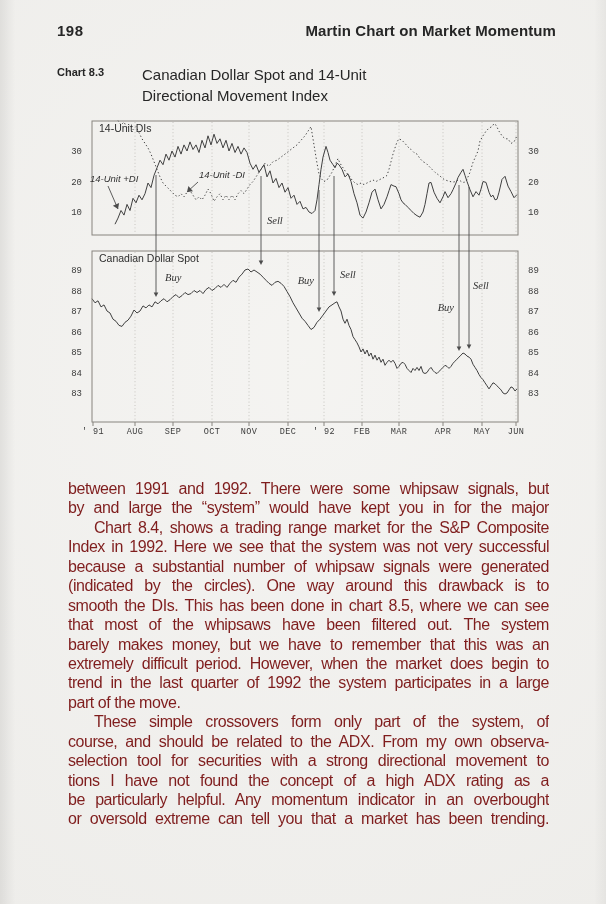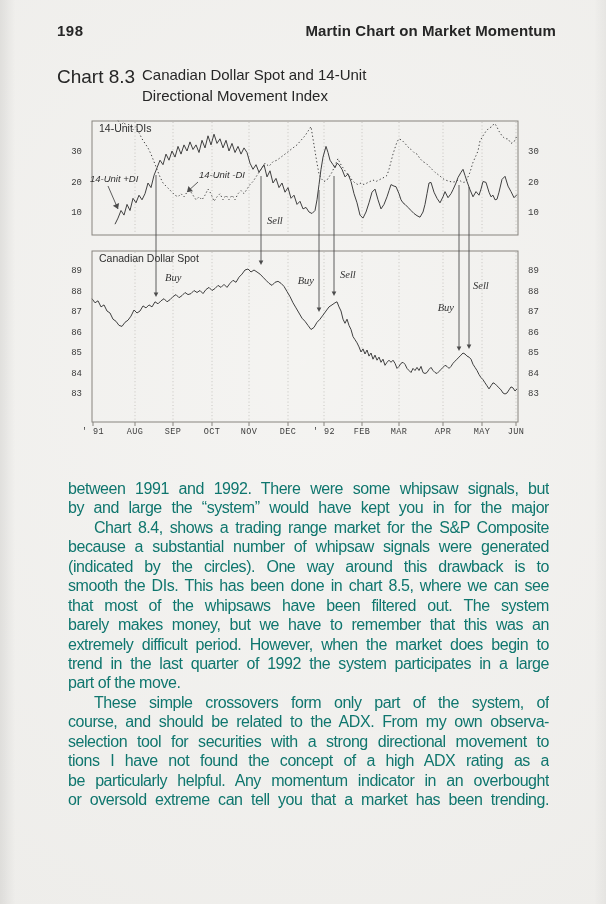--- a/index.html
+++ b/index.html
@@ -10,34 +10,34 @@
     color:#262626;
   }
   .scan-shade{position:absolute;inset:0;pointer-events:none;
     background:
       linear-gradient(90deg, rgba(0,0,0,0.07), rgba(0,0,0,0.0) 2.5%),
       linear-gradient(270deg, rgba(0,0,0,0.04), rgba(0,0,0,0.0) 2%),
       radial-gradient(120% 90% at 50% 40%, rgba(255,255,255,0.25), rgba(0,0,0,0.02));
   }
   .runhead-num{position:absolute;left:57px;top:22px;font-size:15px;font-weight:bold;letter-spacing:0.5px;}
   .runhead-title{position:absolute;right:50px;top:22px;font-size:15px;font-weight:bold;letter-spacing:0.1px;}
-  .fig-label{position:absolute;left:57px;top:66px;font-size:19px;font-weight:normal;}
+  .fig-label{position:absolute;left:57px;top:66px;font-size:11px;font-weight:bold;}
   .fig-t1{position:absolute;left:142px;top:66px;font-size:15px;}
   .fig-t2{position:absolute;left:142px;top:87px;font-size:15px;}
   #chart-svg{position:absolute;left:0;top:0;}
   .t-axis{font:9px "Liberation Mono", monospace;fill:#3c3c3c;}
   .t-month{font:8.5px "Liberation Mono", monospace;fill:#3c3c3c;letter-spacing:0.4px;}
   .t-ptitle{font:10.5px "Liberation Sans", sans-serif;fill:#2e2e2e;}
   .t-sig{font:italic 10.5px "Liberation Serif", serif;fill:#333;}
   .t-ann{font:italic 9.5px "Liberation Sans", sans-serif;fill:#333;}
   #body-text{position:absolute;left:68px;top:479px;width:481px;}
   .bline{
     font-size:16px;line-height:19.45px;height:19.45px;
     letter-spacing:-0.45px;white-space:nowrap;overflow:hidden;
-    text-align:justify;text-align-last:justify;color:#0f766e;
+    text-align:justify;text-align-last:justify;color:#7f1d1d;
   }
   .bline.lastline{text-align-last:left;}
   .bline.indent{padding-left:26px;}
 </style>
 </head>
 <body>
 
 <div class="scan-shade"></div>
 
 <div class="runhead-num">198</div>
@@ -144,20 +144,21 @@
     <text x="454" y="311" text-anchor="end" class="t-sig">Buy</text>
     <line x1="469" y1="187" x2="469" y2="345" stroke="#4c4c4c" stroke-width="0.9"></line>
     <polygon points="466.7,344.5 471.3,344.5 469,349" fill="#4c4c4c"></polygon>
     <text x="473" y="289" text-anchor="start" class="t-sig">Sell</text>
   </svg>
 
 <div id="body-text">
     <div class="bline">between 1991 and 1992. There were some whipsaw signals, but</div>
     <div class="bline">by and large the “system” would have kept you in for the major</div>
     <div class="bline indent">Chart 8.4, shows a trading range market for the S&amp;P Composite</div>
+    <div class="bline">Index in 1992. Here we see that the system was not very successful</div>
     <div class="bline">because a substantial number of whipsaw signals were generated</div>
     <div class="bline">(indicated by the circles). One way around this drawback is to</div>
     <div class="bline">smooth the DIs. This has been done in chart 8.5, where we can see</div>
     <div class="bline">that most of the whipsaws have been filtered out. The system</div>
     <div class="bline">barely makes money, but we have to remember that this was an</div>
     <div class="bline">extremely difficult period. However, when the market does begin to</div>
     <div class="bline">trend in the last quarter of 1992 the system participates in a large</div>
     <div class="bline lastline">part of the move.</div>
     <div class="bline indent">These simple crossovers form only part of the system, of</div>
     <div class="bline">course, and should be related to the ADX. From my own observa-</div>

